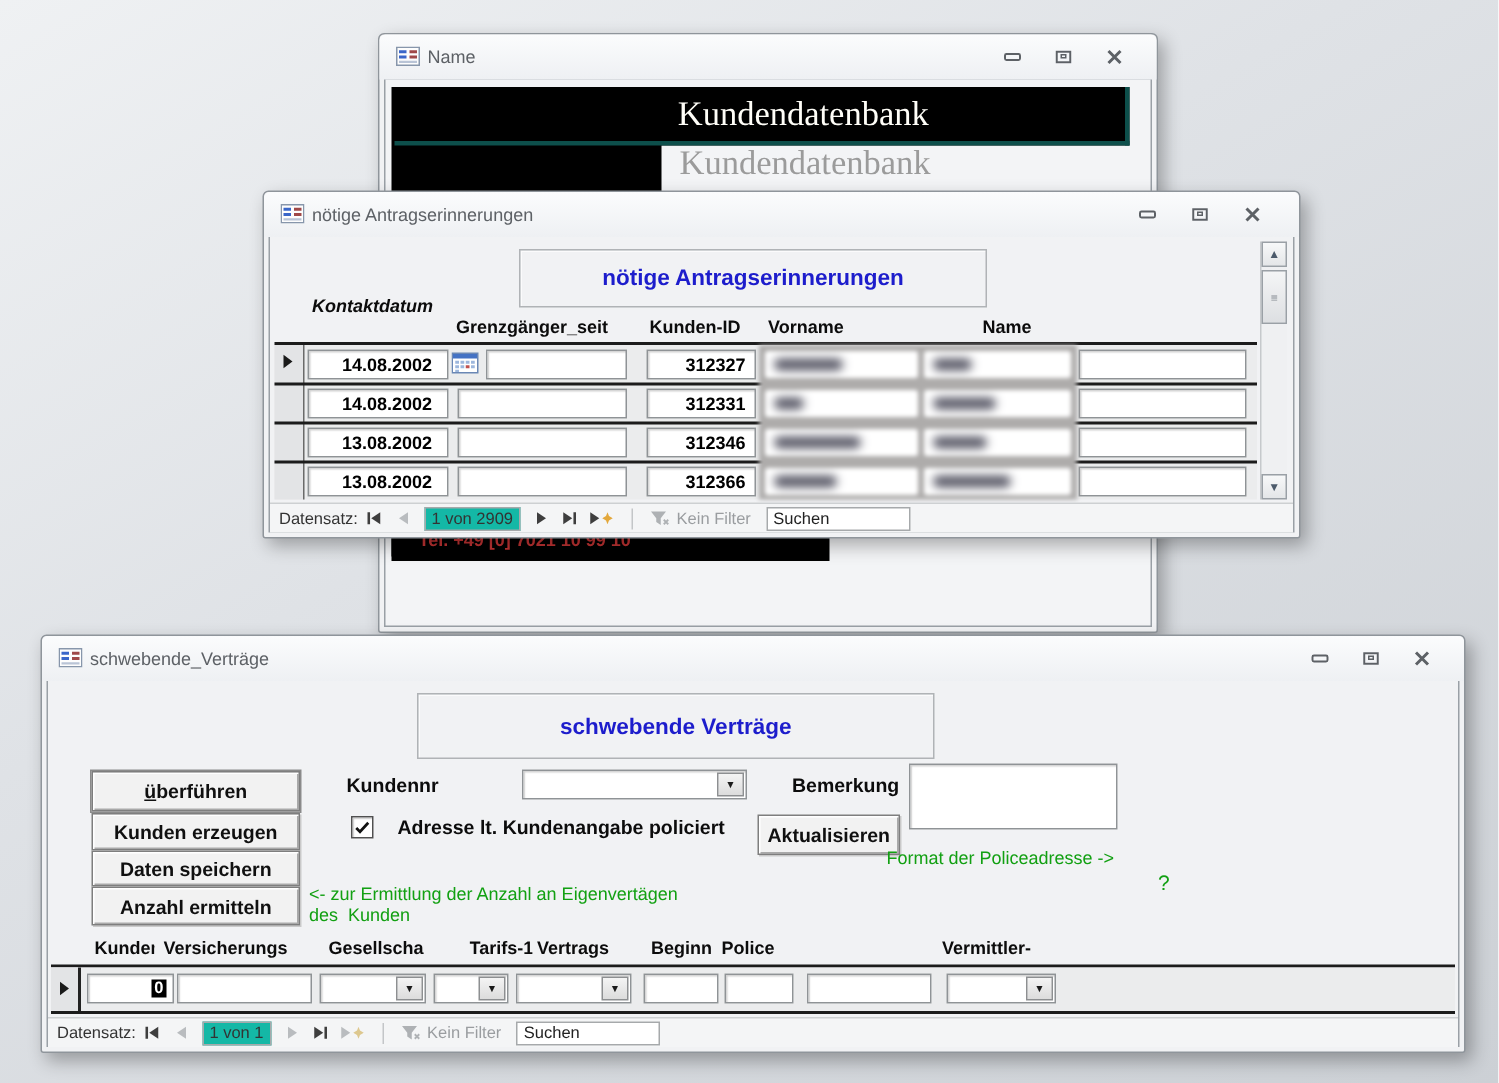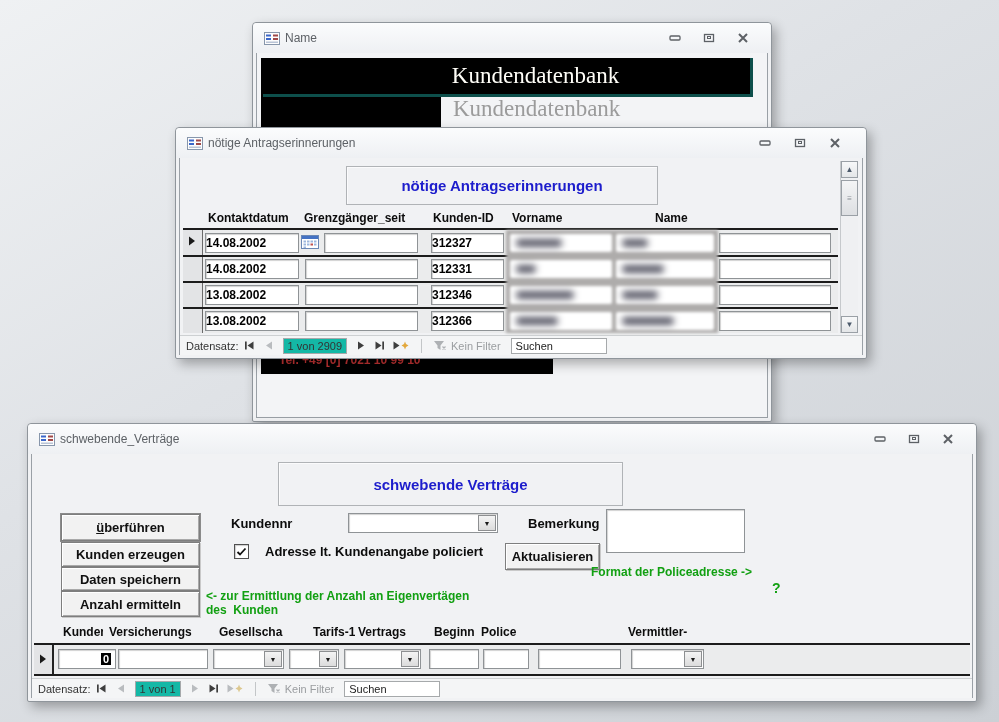--- a/index.html
+++ b/index.html
@@ -12,27 +12,27 @@
   .titlebar{position:absolute;left:0;right:0;top:0;height:30px;
     background:linear-gradient(#fbfcfd,#eef0f3);border-radius:4px 4px 0 0;}
   .title-text{position:absolute;left:32px;top:8px;font-size:12px;color:#5d6166;white-space:nowrap;}
   .ficon{position:absolute;left:11px;top:8px;}
   .ctl{position:absolute;top:7px;width:24px;height:16px;display:flex;align-items:center;justify-content:center;cursor:default;}
   .client{position:absolute;left:3px;right:3px;top:29px;bottom:3px;background:#f1f2f4;border:1px solid #9aa0a6;}
   .formtitle{position:absolute;border:1px solid #b0b3b6;box-shadow:inset 1px 1px 0 #fbfbfc;
     display:flex;align-items:center;justify-content:center;font-weight:bold;font-size:15px;color:#1d1dcc;}
   .hdr{position:absolute;font-weight:bold;font-size:12px;color:#0c0c0c;white-space:nowrap;}
   .field{position:absolute;background:#fff;border:1px solid #8f9396;box-shadow:inset 1px 1px 1px rgba(0,0,0,.18);box-sizing:border-box;}
-  .fval{display:block;width:100%;font-weight:bold;font-size:12px;color:#000;padding:2px 10px 0 0;box-sizing:border-box;}
+  .fval{display:block;width:100%;font-weight:bold;font-size:12px;color:#000;text-align:right;padding:2px 10px 0 0;box-sizing:border-box;}
   .dd-btn{position:absolute;right:1px;top:1px;bottom:1px;width:16px;background:linear-gradient(#f4f4f4,#dcdcdc);
     border:1px solid #8d8f91;display:flex;align-items:center;justify-content:center;font-size:7px;color:#1a1a1a;}
   .btn3d{position:absolute;background:#f2f2f2;border:1px solid #7e7e7e;
     box-shadow:inset 1px 1px 0 #ffffff,inset -1px -1px 0 #a9a9a9,1px 1px 0 #c9c9c9;
     display:flex;align-items:center;justify-content:center;font-weight:bold;font-size:13px;color:#101010;cursor:default;}
-  .green{position:absolute;font-weight:bold;font-size:12px;color:#12a012;white-space:pre;}
+  .green{position:absolute;font-weight:normal;font-size:12px;color:#12a012;white-space:pre;}
   .line{position:absolute;background:#1c1c1c;}
   .selcol{position:absolute;background:#e3e4e6;}
   .rowstrip{position:absolute;background:#ebeced;}
   .nav{position:absolute;background:#f4f5f6;border-top:1px solid #cdd0d2;display:flex;align-items:center;
     font-size:11px;color:#333;padding-left:6px;box-sizing:border-box;gap:3px;}
   .nav-count{background:#14b8a6;border:1px solid #a6a9ab;height:14px;line-height:14px;padding:0 4px;margin:0 3px;white-space:nowrap;}
   .nav-sep{width:1px;height:14px;background:#c3c6c8;margin:0 7px;}
   .nav-filter{color:#9a9da0;white-space:nowrap;}
   .nav-search{background:#fff;border:1px solid #a6a9ab;height:14px;line-height:14px;width:86px;padding:0 4px;margin-left:7px;color:#222;}
   .navbtn{display:flex;align-items:center;justify-content:center;width:16px;height:15px;}
@@ -121,21 +121,21 @@
           <svg width="12" height="10">
             <path d="M2,1 L10,9 M10,1 L2,9" stroke="#5d6166" stroke-width="2" fill="none"></path>
           </svg>
         </span>
     </div>
 
     <div class="formtitle" style="left:170px;top:38px;width:310px;height:37px;">
       <span>nötige Antragserinnerungen</span>
     </div>
 
-    <span class="hdr" style="left:32px;top:83px;">Kontaktdatum</span>
+    <span class="hdr" style="left:32px;top:69px;font-style:italic;">Kontaktdatum</span>
     <span class="hdr" style="left:128px;top:83px;">Grenzgänger_seit</span>
     <span class="hdr" style="left:257px;top:83px;">Kunden-ID</span>
     <span class="hdr" style="left:336px;top:83px;">Vorname</span>
     <span class="hdr" style="left:479px;top:83px;">Name</span>
 
     <div class="rowstrip" style="left:7px;top:102px;width:655px;height:103px;"></div>
     <div class="line" style="left:7px;top:100px;width:655px;height:2px;"></div>
     <div class="selcol" style="left:7px;top:102px;width:19px;height:103px;border-right:1px solid #6a6a6a;">
       <svg class="abs" style="left:5px;top:6px;" width="8" height="10">
           <polygon points="1,0.5 1,9.5 7,5" fill="#1a1a1a"></polygon>

